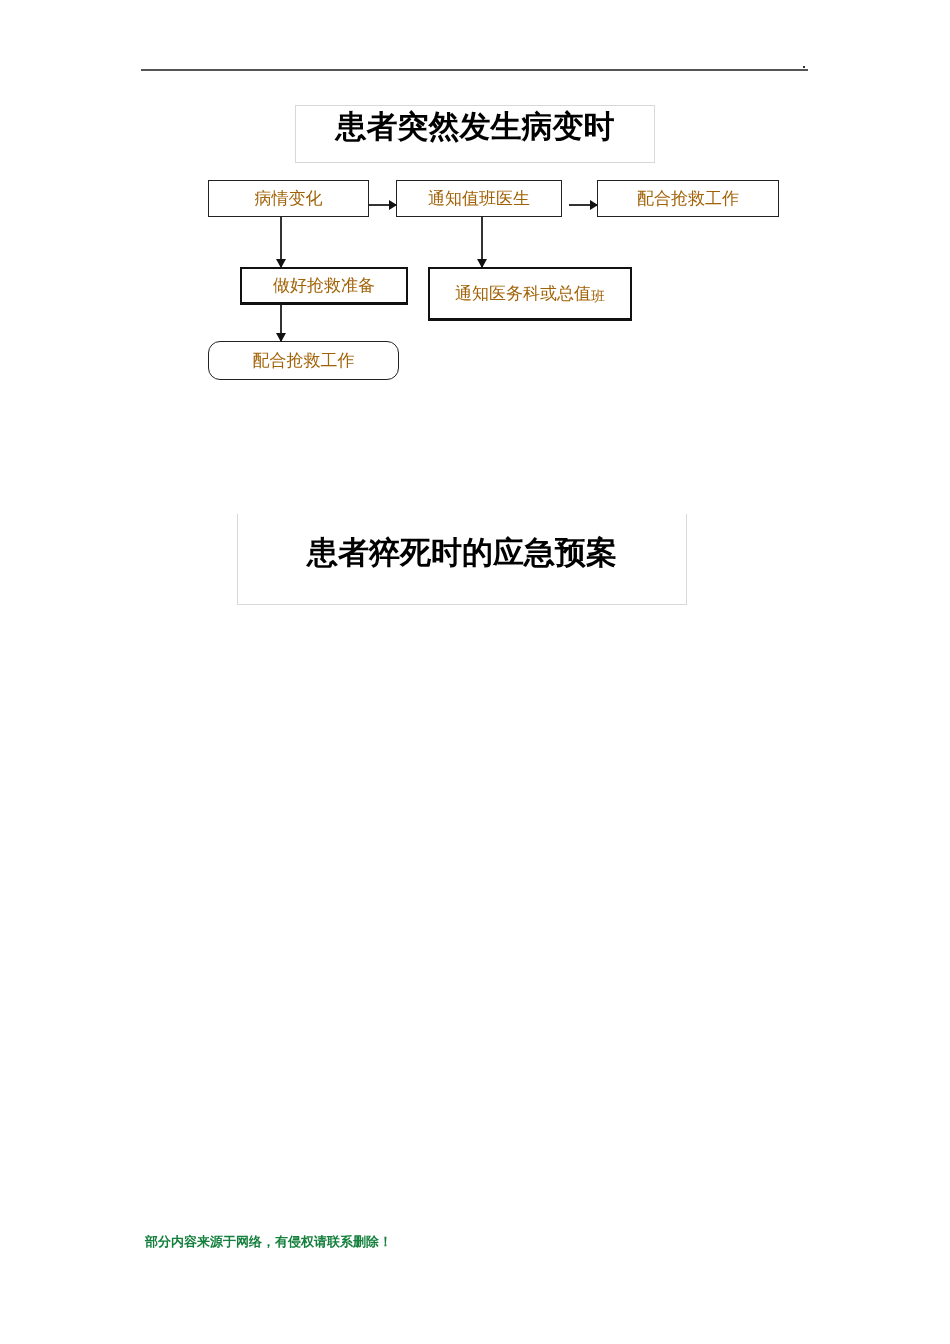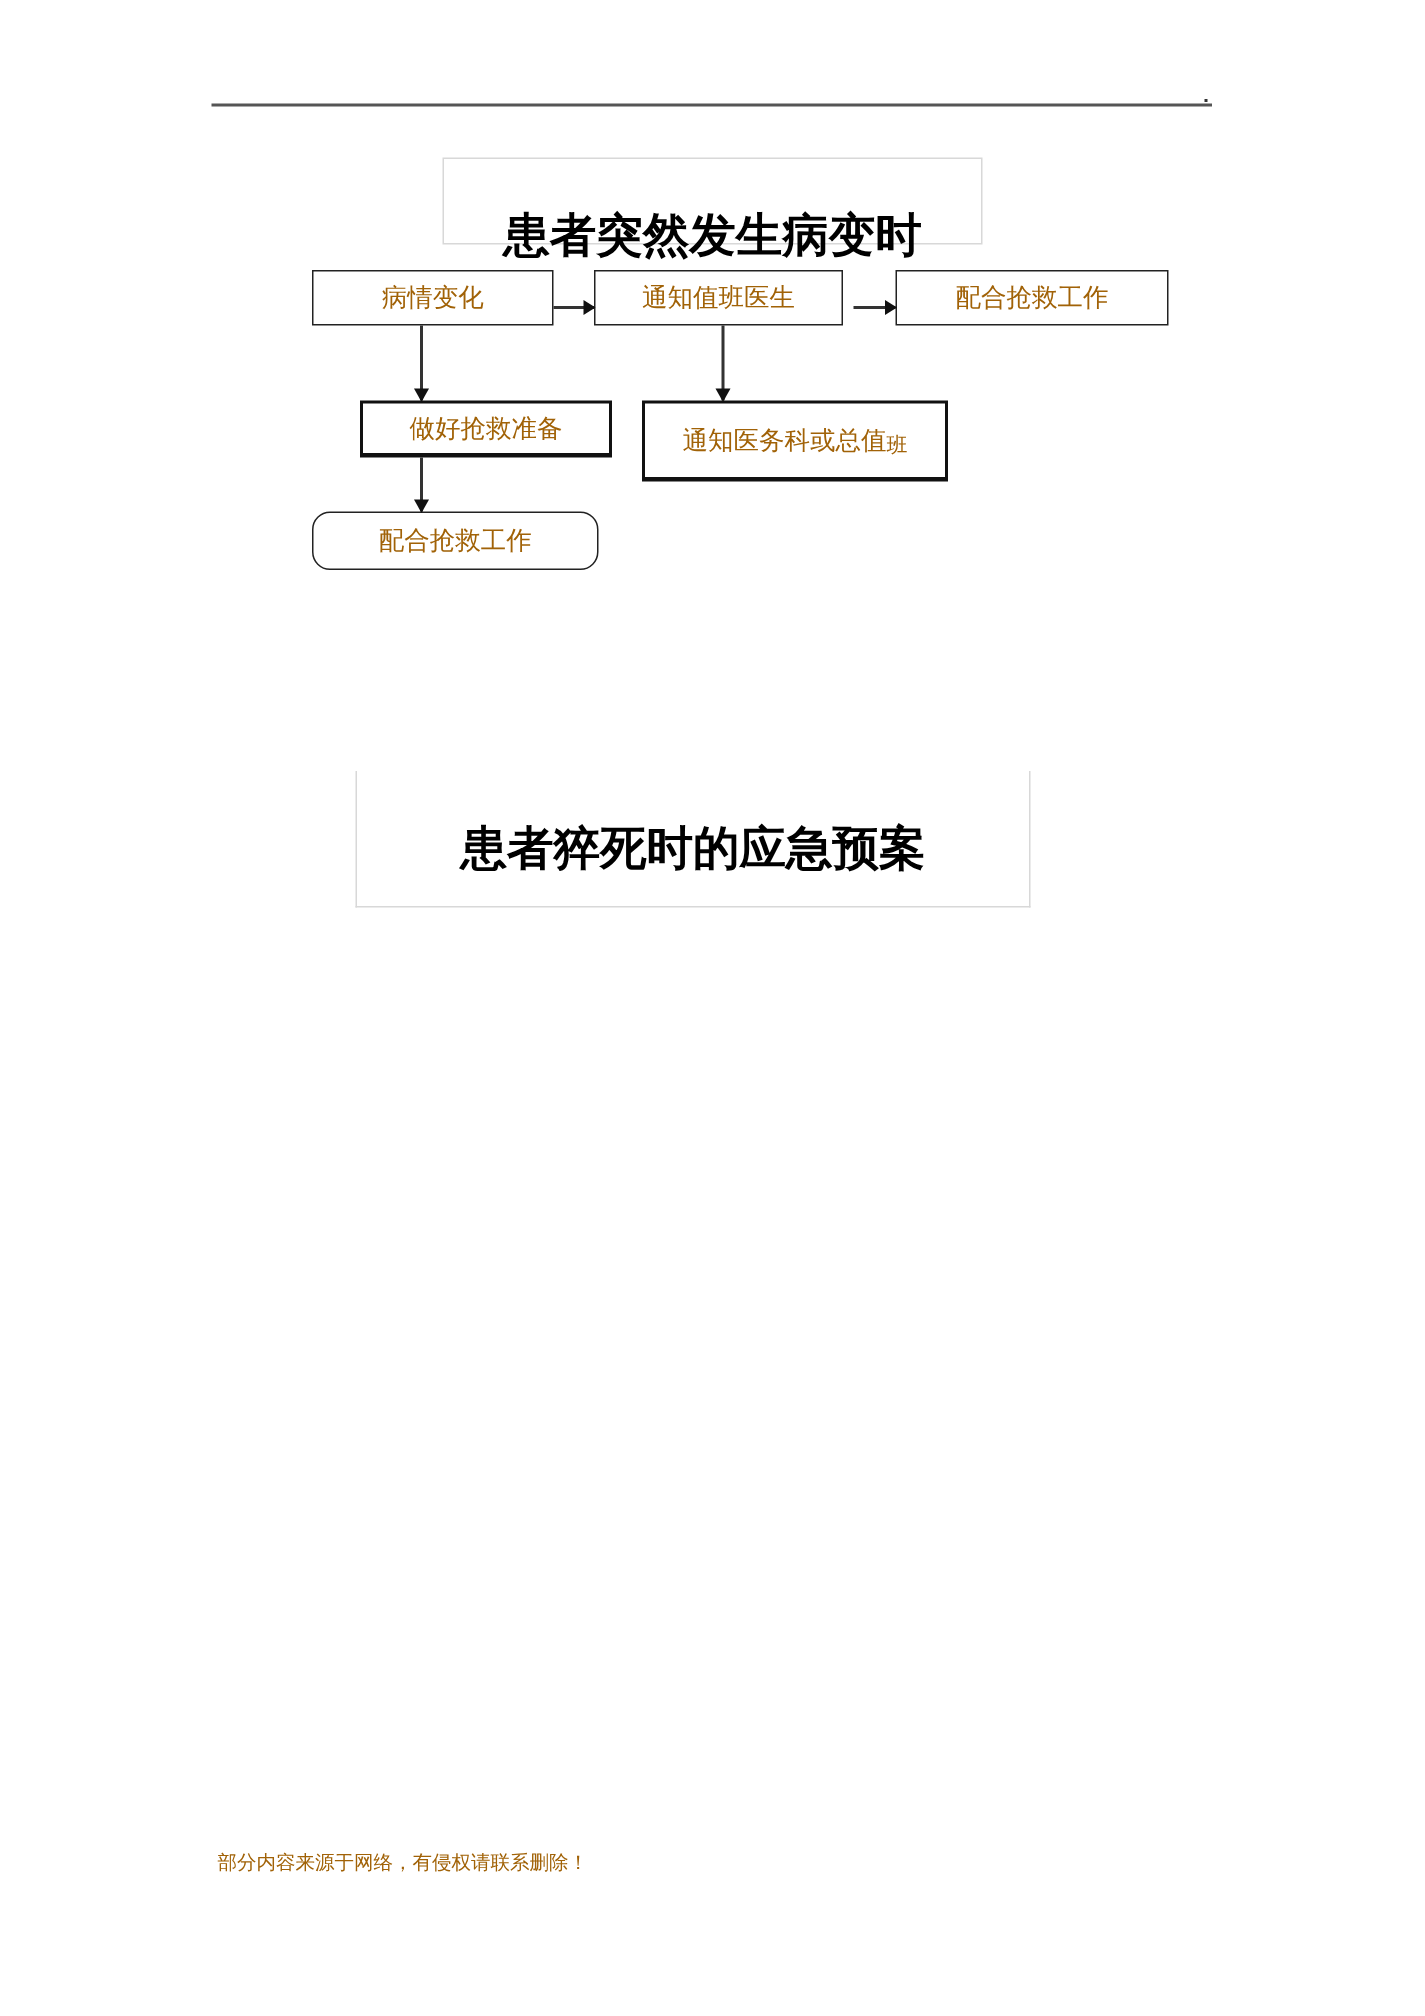--- a/index.html
+++ b/index.html
@@ -6,35 +6,35 @@
     body { width: 950px; height: 1344px; position: relative; overflow: hidden;
            font-family: "DejaVu Serif", "Liberation Serif", serif; color: #111; }
     .abs { position: absolute; }
     .header-rule { left: 141px; top: 69px; width: 667px; height: 2px; background: #555; }
     .header-dot { left: 803px; top: 66px; width: 2px; height: 2px; background: #333; }
     .title-box { border: 1px solid #d8d8d8; box-sizing: border-box; }
     .title-box.t1 { left: 295px; top: 105px; width: 360px; height: 58px; }
     .title-box.t2 { left: 237px; top: 514px; width: 450px; height: 91px; border-top: none; }
     .title-text { position: absolute; left: 0; right: 0; text-align: center;
                   font-family: "DejaVu Sans", "Liberation Sans", sans-serif;
-                  font-weight: bold; font-size: 31px; color: #000; line-height: 38px; letter-spacing: 0px; margin-top: 31px; }
+                  font-weight: bold; font-size: 31px; color: #000; line-height: 38px; letter-spacing: 0px; }
     .t1 .title-text { top: 1px; }
-    .t2 .title-text { top: 2px; }
+    .t2 .title-text { top: 19px; }
     .node { position: absolute; box-sizing: border-box; border: 1px solid #222; background: #fff;
             display: flex; align-items: center; justify-content: center;
             font-size: 17px; color: #a16207; white-space: nowrap; }
     .node.thick { border-width: 2px 2px 3px 2px; border-color: #111; margin-left: 32px; }
     .node .small { font-size: 14px; position: relative; top: 3px; }
     .arrow-h { position: absolute; height: 2px; background: #333; }
     .arrow-h::after { content: ""; position: absolute; right: -1px; top: -4px;
                       border-left: 8px solid #111; border-top: 5px solid transparent; border-bottom: 5px solid transparent; }
     .arrow-v { position: absolute; width: 2px; background: #333; }
     .arrow-v::after { content: ""; position: absolute; bottom: -1px; left: -4px;
                       border-top: 9px solid #111; border-left: 5px solid transparent; border-right: 5px solid transparent; }
-    .footer { left: 145px; top: 1233px; font-size: 13px; color: #a16207; white-space: nowrap; }
+    .footer { left: 145px; top: 1233px; font-size: 13px; color: #15803d; white-space: nowrap; font-weight: bold; }
   </style>
 </head>
 <body>
 
 <div class="abs header-rule"></div>
 <div class="abs header-dot"></div>
 
 <div class="abs title-box t1">
   <div class="title-text">患者突然发生病变时</div>
 </div>

